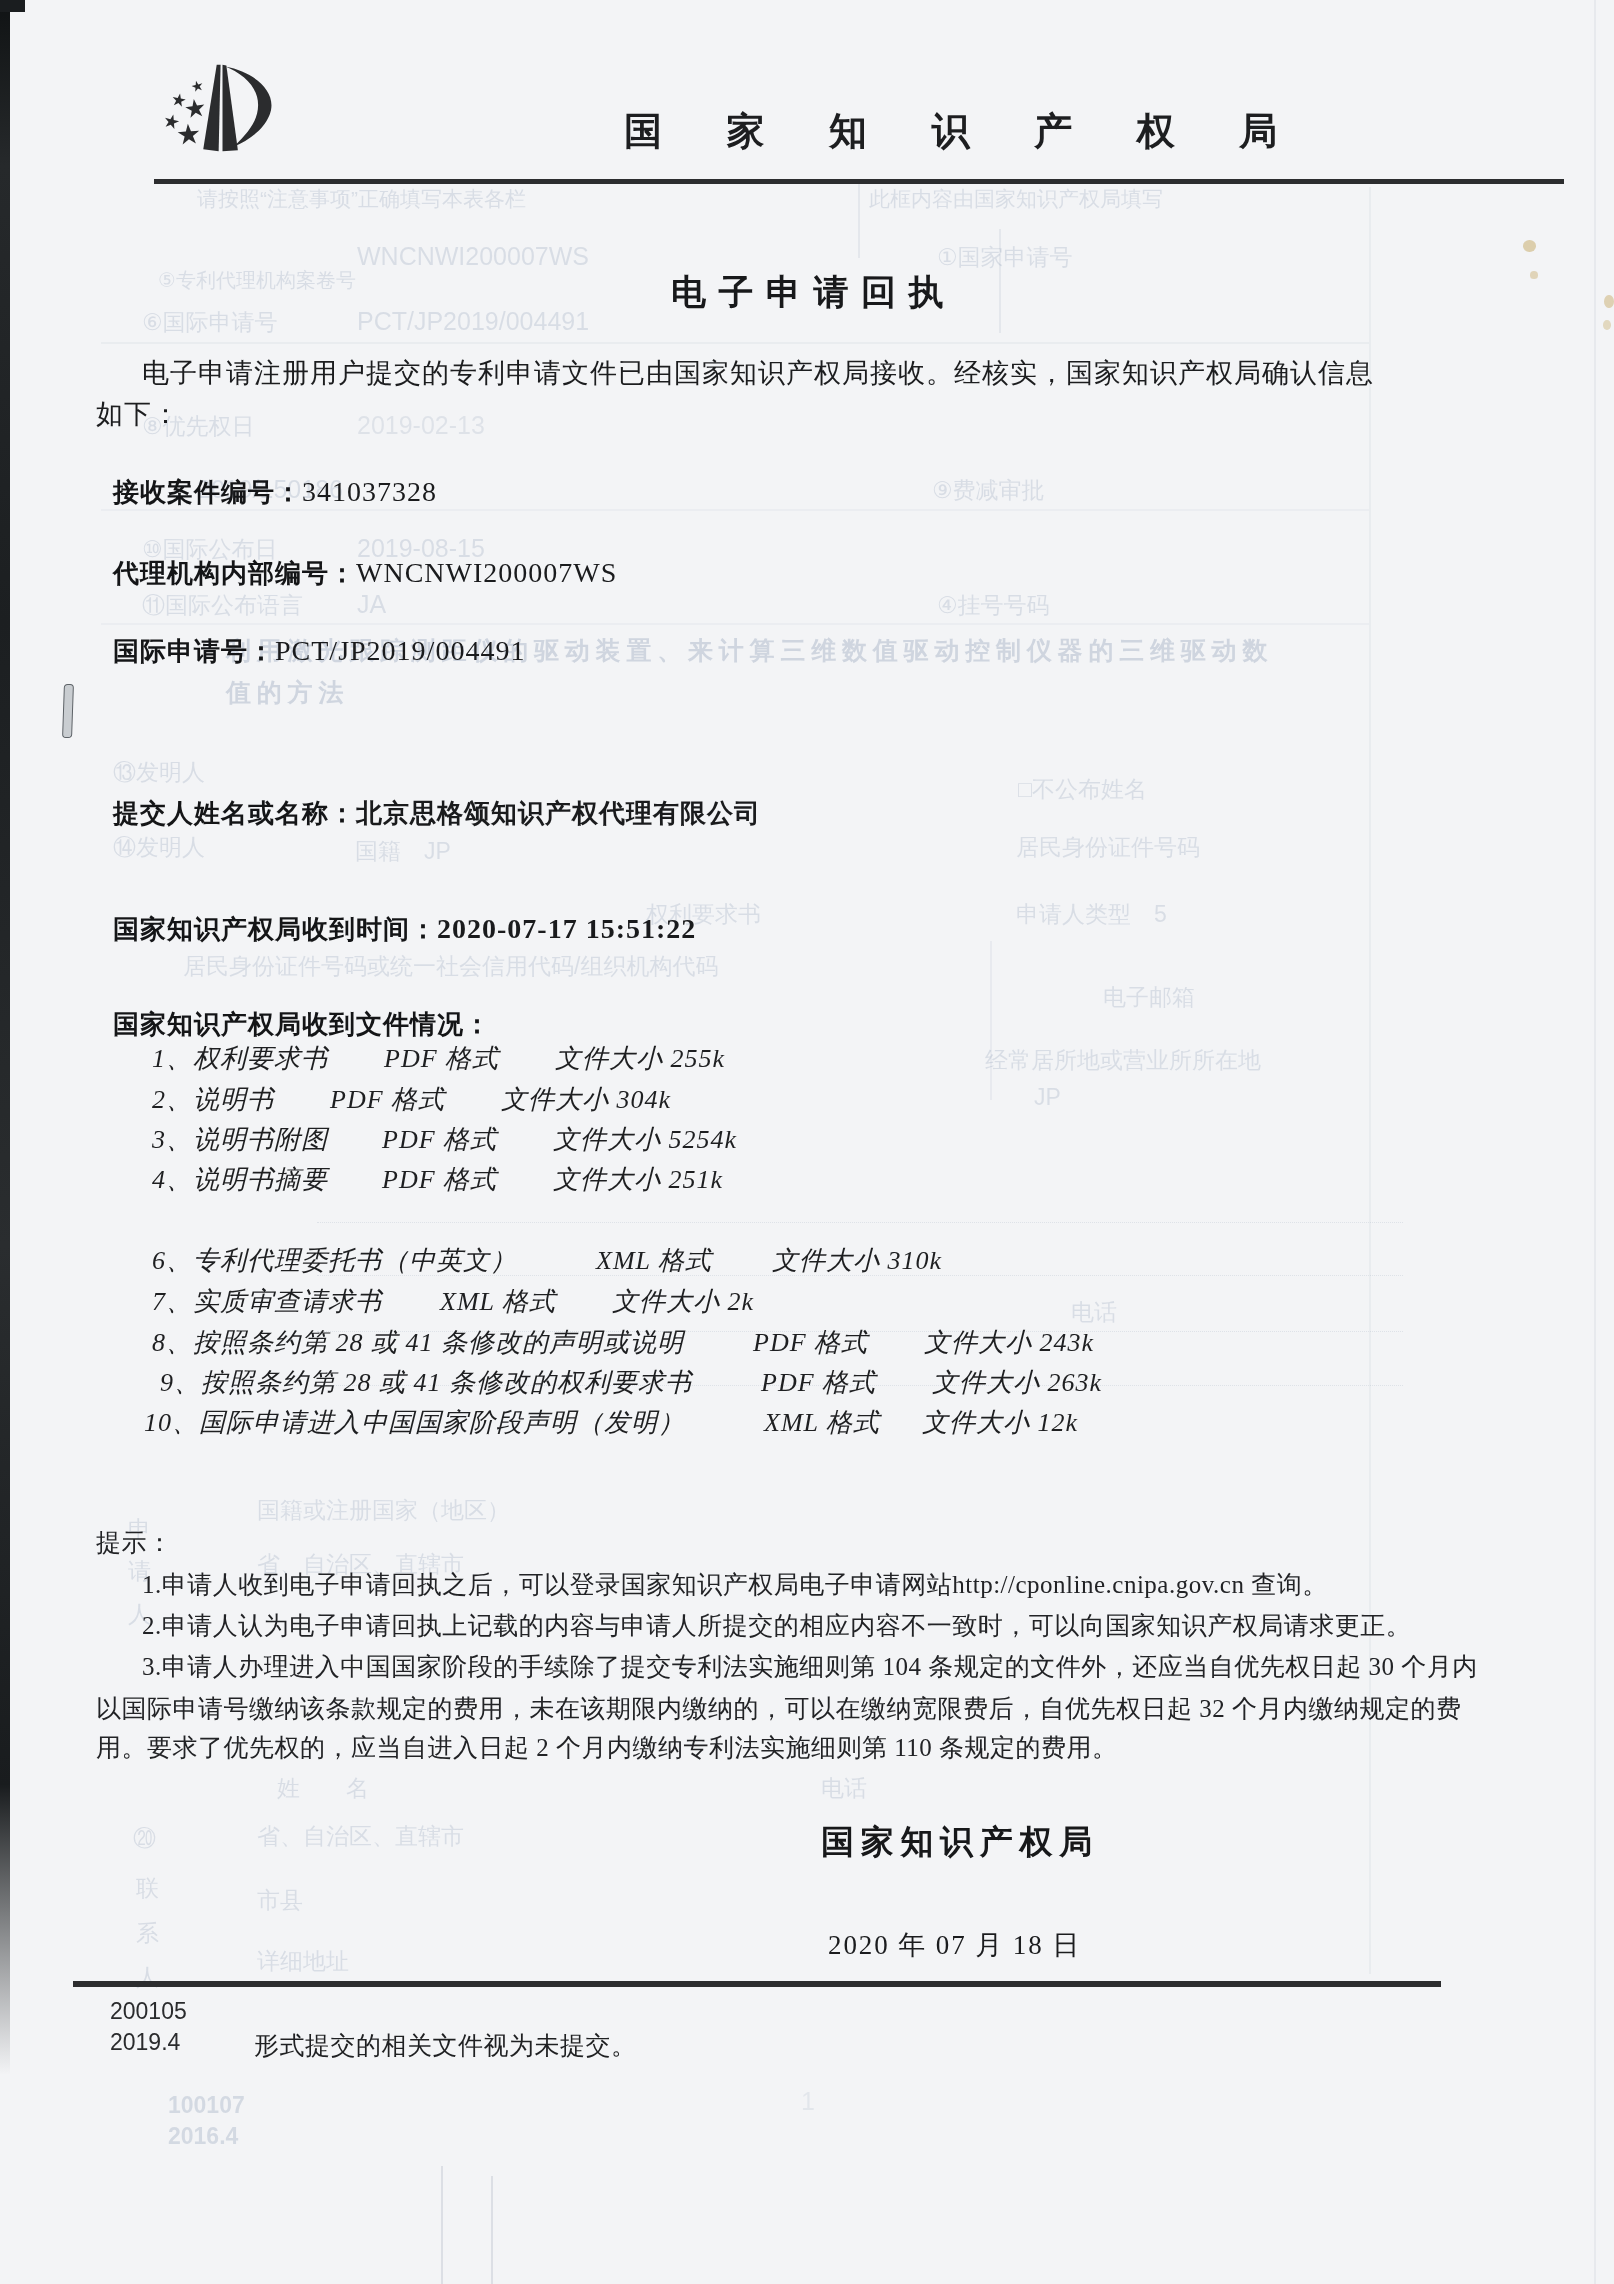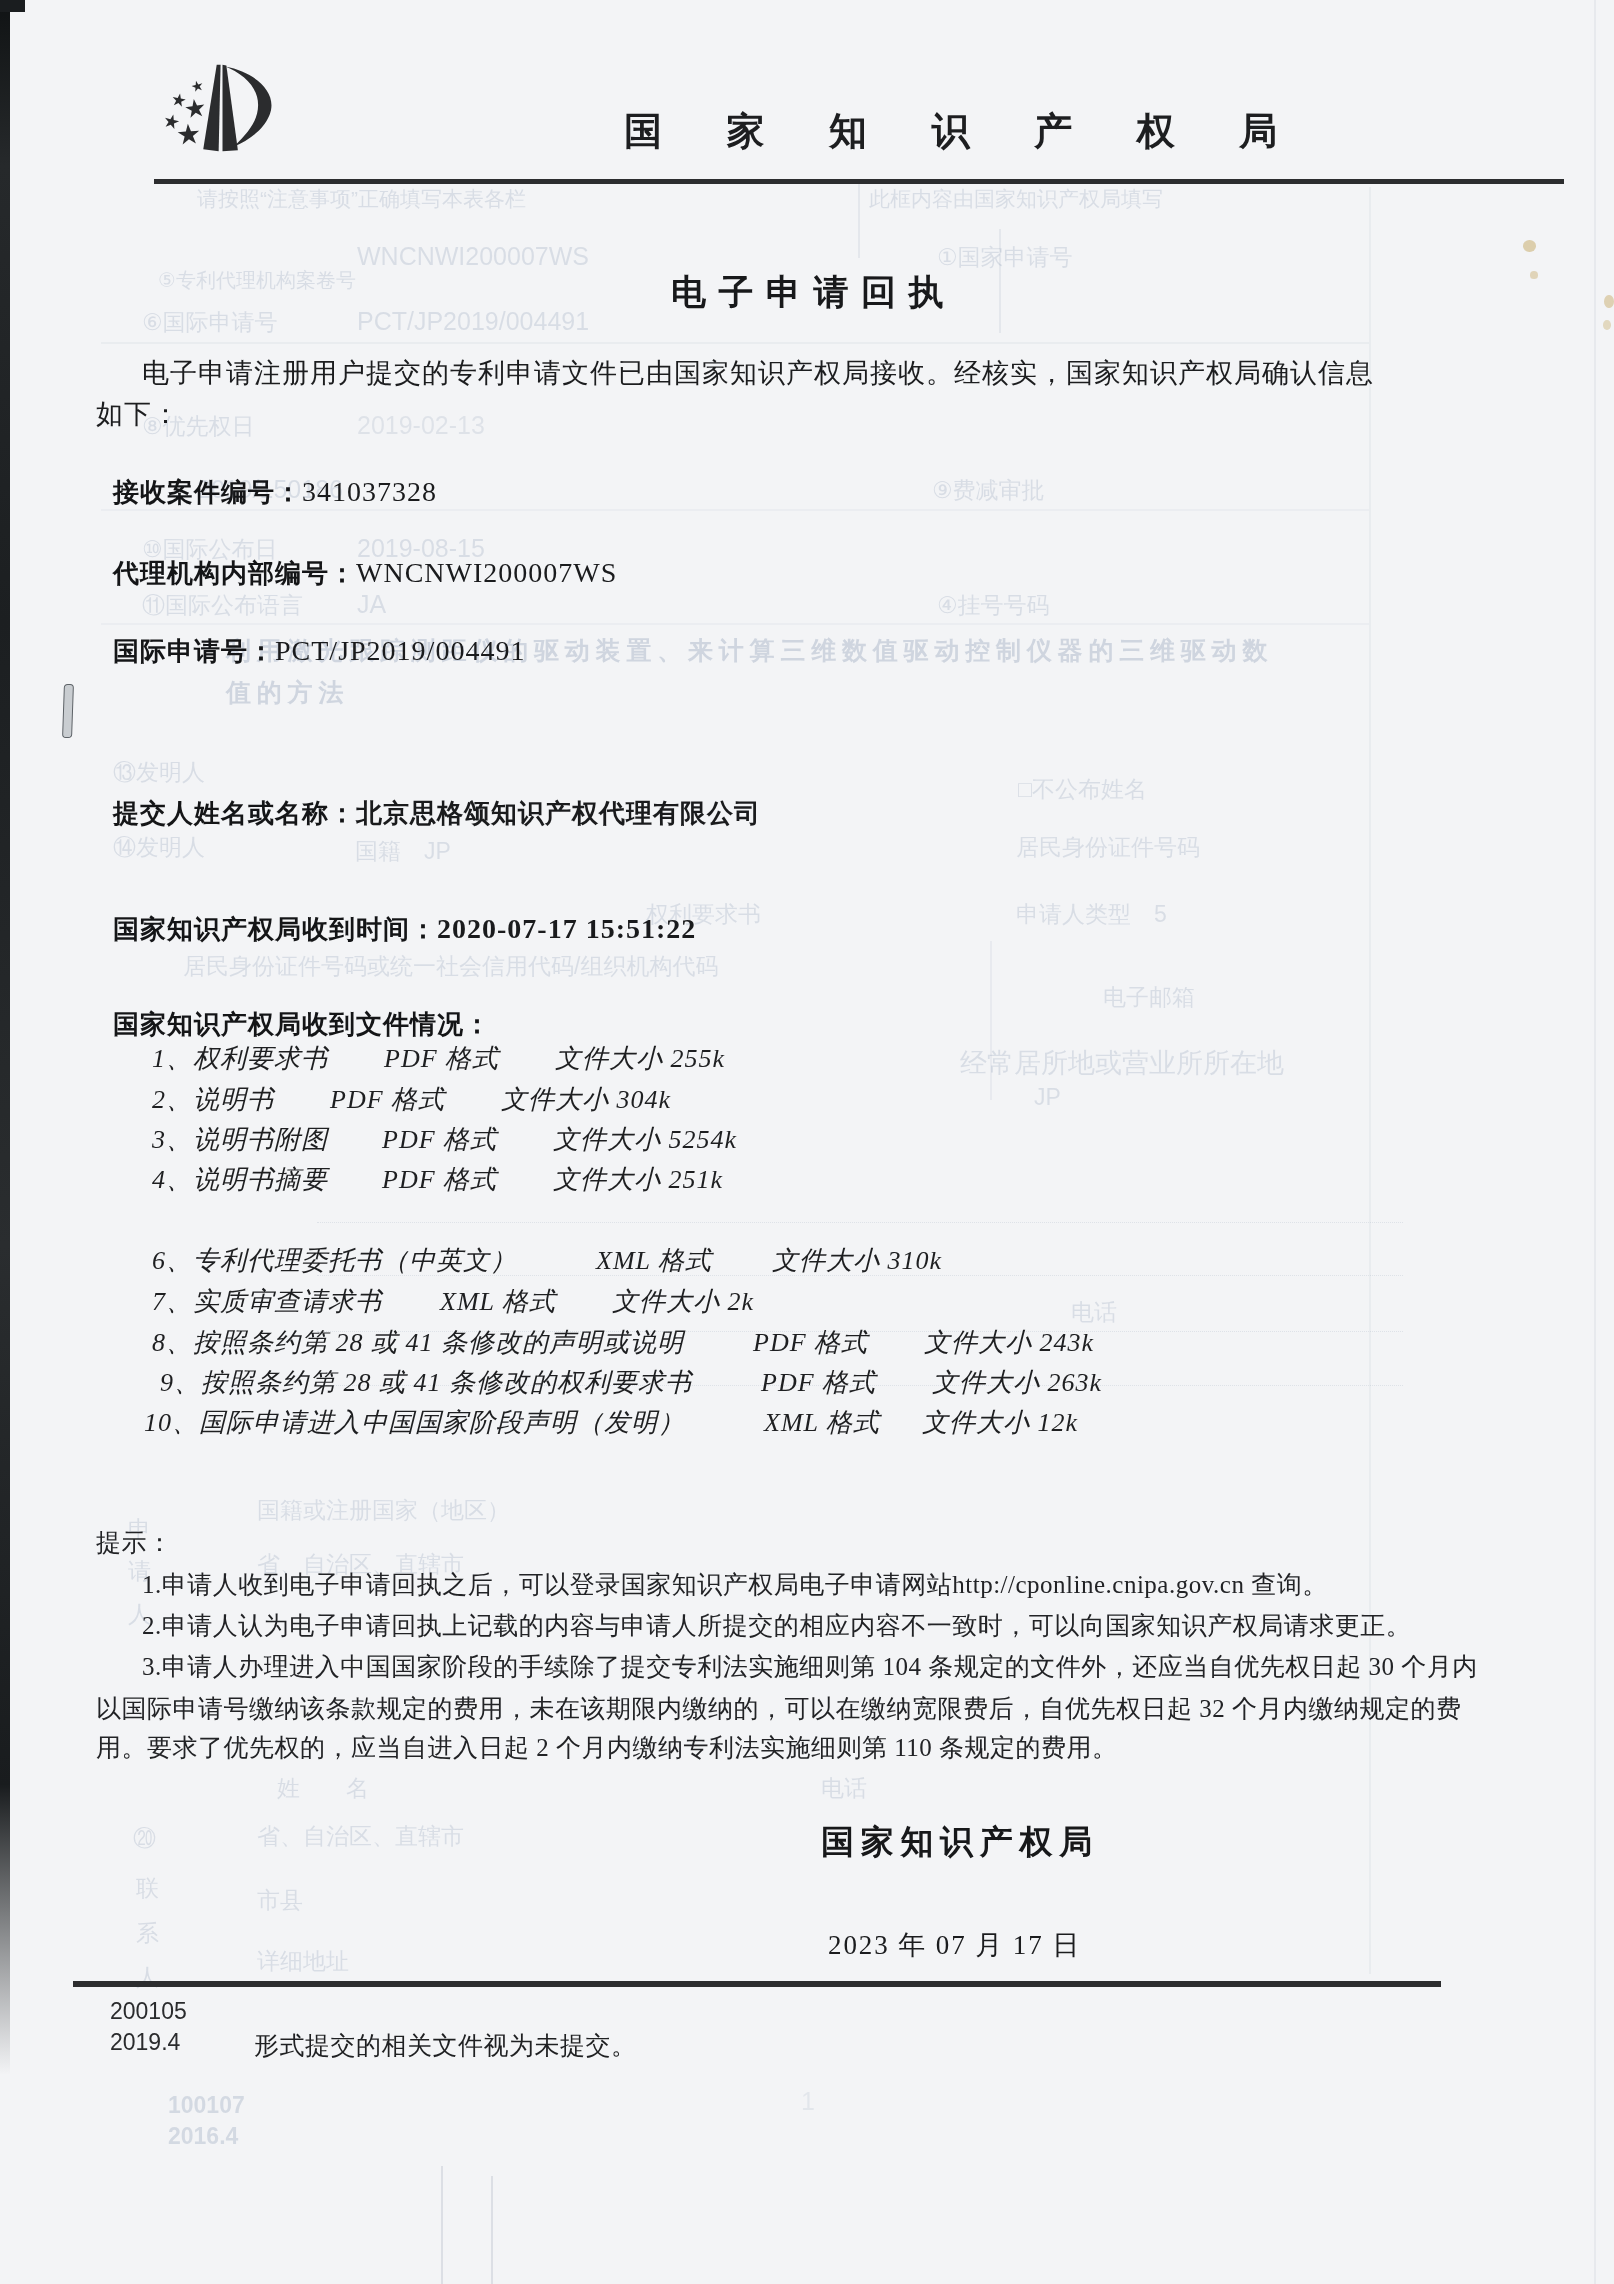--- a/index.html
+++ b/index.html
@@ -96,21 +96,21 @@
   <span class="ghost strong" style="left:226px;top:676px;font-size:25px;letter-spacing:5.8px;">值的方法</span>
   <span class="ghost" style="left:113px;top:757px;font-size:23px;">⑬发明人</span>
   <span class="ghost" style="left:1018px;top:774px;font-size:23px;">□不公布姓名</span>
   <span class="ghost" style="left:113px;top:832px;font-size:23px;">⑭发明人</span>
   <span class="ghost" style="left:355px;top:836px;font-size:23px;">国籍　JP</span>
   <span class="ghost" style="left:1016px;top:832px;font-size:23px;">居民身份证件号码</span>
   <span class="ghost" style="left:646px;top:899px;font-size:23px;">权利要求书</span>
   <span class="ghost" style="left:1016px;top:899px;font-size:23px;">申请人类型　5</span>
   <span class="ghost" style="left:183px;top:951px;font-size:23px;">居民身份证件号码或统一社会信用代码/组织机构代码</span>
   <span class="ghost" style="left:1103px;top:982px;font-size:23px;">电子邮箱</span>
-  <span class="ghost" style="left:960px;top:1045px;font-size:27px;">经常居所地或营业所所在地</span>
+  <span class="ghost" style="left:985px;top:1045px;font-size:23px;">经常居所地或营业所所在地</span>
   <span class="ghost" style="left:1034px;top:1084px;font-size:23px;">JP</span>
   <span class="ghost" style="left:1071px;top:1297px;font-size:23px;">电话</span>
   <span class="ghost" style="left:257px;top:1495px;font-size:23px;">国籍或注册国家（地区）</span>
   <span class="ghost" style="left:257px;top:1549px;font-size:23px;">省、自治区、直辖市</span>
   <span class="ghost" style="left:277px;top:1773px;font-size:23px;">姓　　名</span>
   <span class="ghost" style="left:821px;top:1773px;font-size:23px;">电话</span>
   <span class="ghost" style="left:257px;top:1821px;font-size:23px;">省、自治区、直辖市</span>
   <span class="ghost" style="left:257px;top:1885px;font-size:23px;">市县</span>
   <span class="ghost" style="left:257px;top:1946px;font-size:23px;">详细地址</span>
   <span class="ghost" style="left:128px;top:1514px;font-size:23px;">申</span>
@@ -192,21 +192,21 @@
   </div>
 
   <div class="abs note" style="left:96px;top:1526px;">提示：</div>
   <div class="abs note" style="left:142px;top:1568px;">1.申请人收到电子申请回执之后，可以登录国家知识产权局电子申请网站http://cponline.cnipa.gov.cn 查询。</div>
   <div class="abs note" style="left:142px;top:1609px;">2.申请人认为电子申请回执上记载的内容与申请人所提交的相应内容不一致时，可以向国家知识产权局请求更正。</div>
   <div class="abs note" style="left:142px;top:1650px;">3.申请人办理进入中国国家阶段的手续除了提交专利法实施细则第 104 条规定的文件外，还应当自优先权日起 30 个月内</div>
   <div class="abs note" style="left:96px;top:1692px;">以国际申请号缴纳该条款规定的费用，未在该期限内缴纳的，可以在缴纳宽限费后，自优先权日起 32 个月内缴纳规定的费</div>
   <div class="abs note" style="left:96px;top:1731px;">用。要求了优先权的，应当自进入日起 2 个月内缴纳专利法实施细则第 110 条规定的费用。</div>
 
   <div class="abs sig-org" style="left:821px;top:1820px;">国家知识产权局</div>
-  <div class="abs sig-date" style="left:828px;top:1927px;">2023 年 07 月 17 日</div>
+  <div class="abs sig-date" style="left:828px;top:1927px;">2020 年 07 月 18 日</div>
 
   <div class="divider" style="left:73px;top:1981px;width:1368px;height:5.8px;"></div>
   <div class="abs form-code" style="left:110px;top:1998px;">200105</div>
   <div class="abs form-code" style="left:110px;top:2029px;">2019.4</div>
   <div class="abs footer-note" style="left:254px;top:2029px;">形式提交的相关文件视为未提交。</div>
 
 </div>
 
 
 </body></html>

